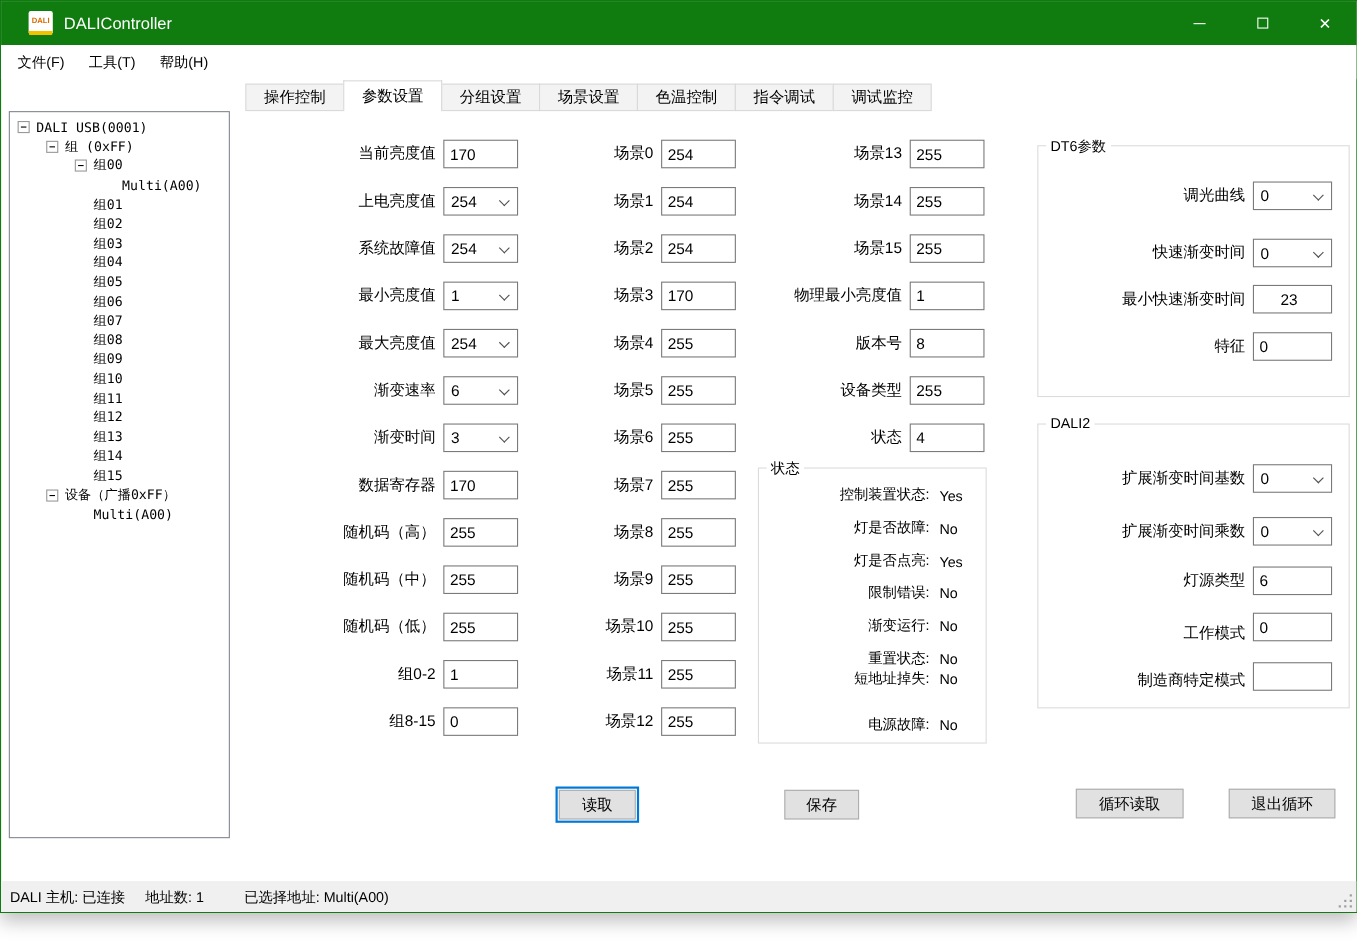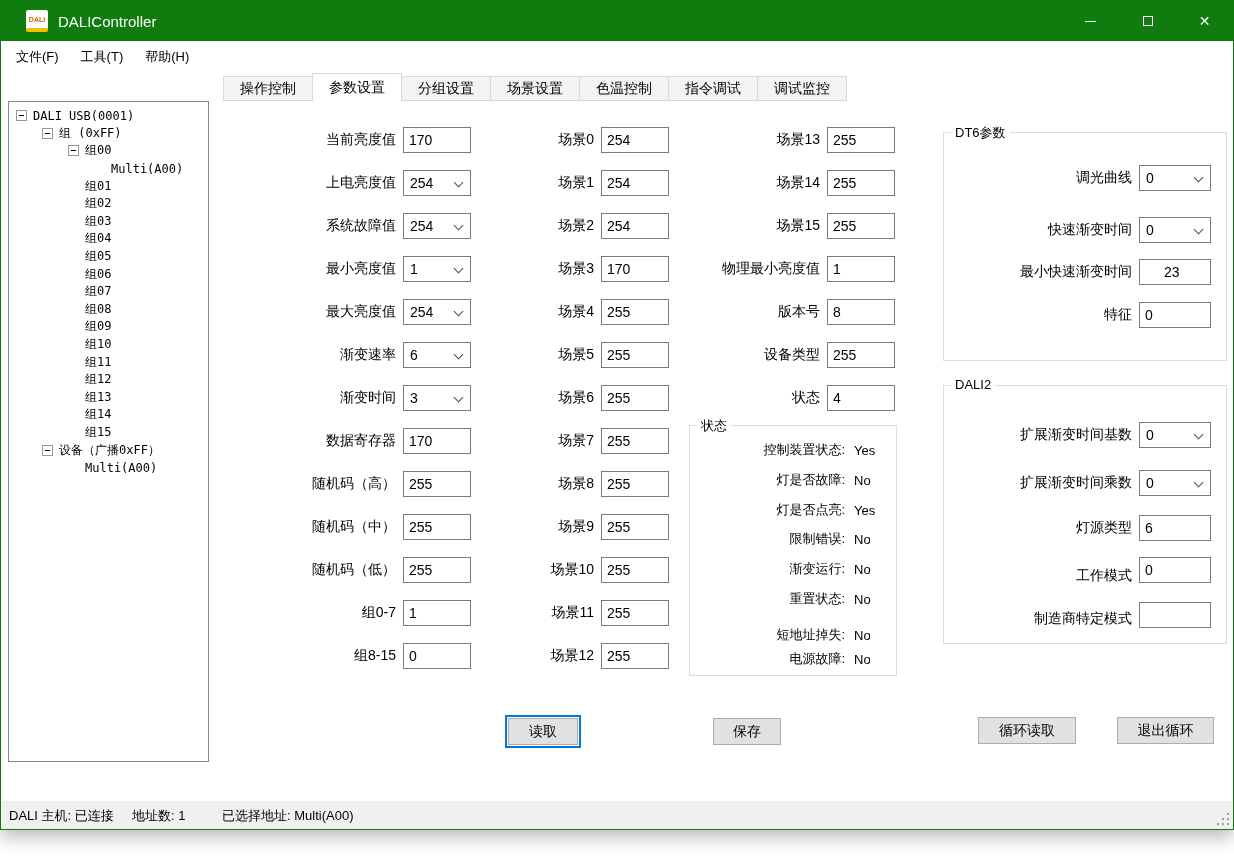--- a/index.html
+++ b/index.html
@@ -256,21 +256,21 @@
       </div>
       <div class="form-row" style="top: 387px;">
         <div class="form-label" style="width: 130px;">随机码（中）</div>
         <input type="text" class="tbox" value="255" style="width: 68px;">
       </div>
       <div class="form-row" style="top: 430px;">
         <div class="form-label" style="width: 130px;">随机码（低）</div>
         <input type="text" class="tbox" value="255" style="width: 68px;">
       </div>
       <div class="form-row" style="top: 473px;">
-        <div class="form-label" style="width: 130px;">组0-7</div>
+        <div class="form-label" style="width: 130px;">组0-2</div>
         <input type="text" class="tbox" value="1" style="width: 68px;">
       </div>
       <div class="form-row" style="top: 516px;">
         <div class="form-label" style="width: 130px;">组8-15</div>
         <input type="text" class="tbox" value="0" style="width: 68px;">
       </div>
     </div>
   <div class="form-col" id="col2">
       <div class="form-row" style="top: 0px;">
         <div class="form-label" style="width: 88px;">场景0</div>
@@ -376,21 +376,21 @@
           <div class="status-value">No</div>
         </div>
         <div class="status-row" style="top: 132px;">
           <div class="status-label">渐变运行:</div>
           <div class="status-value">No</div>
         </div>
         <div class="status-row" style="top: 162px;">
           <div class="status-label">重置状态:</div>
           <div class="status-value">No</div>
         </div>
-        <div class="status-row" style="top: 198px;">
+        <div class="status-row" style="top: 180px;">
           <div class="status-label">短地址掉失:</div>
           <div class="status-value">No</div>
         </div>
         <div class="status-row" style="top: 222px;">
           <div class="status-label">电源故障:</div>
           <div class="status-value">No</div>
         </div>
       </div>
   </div>
 

